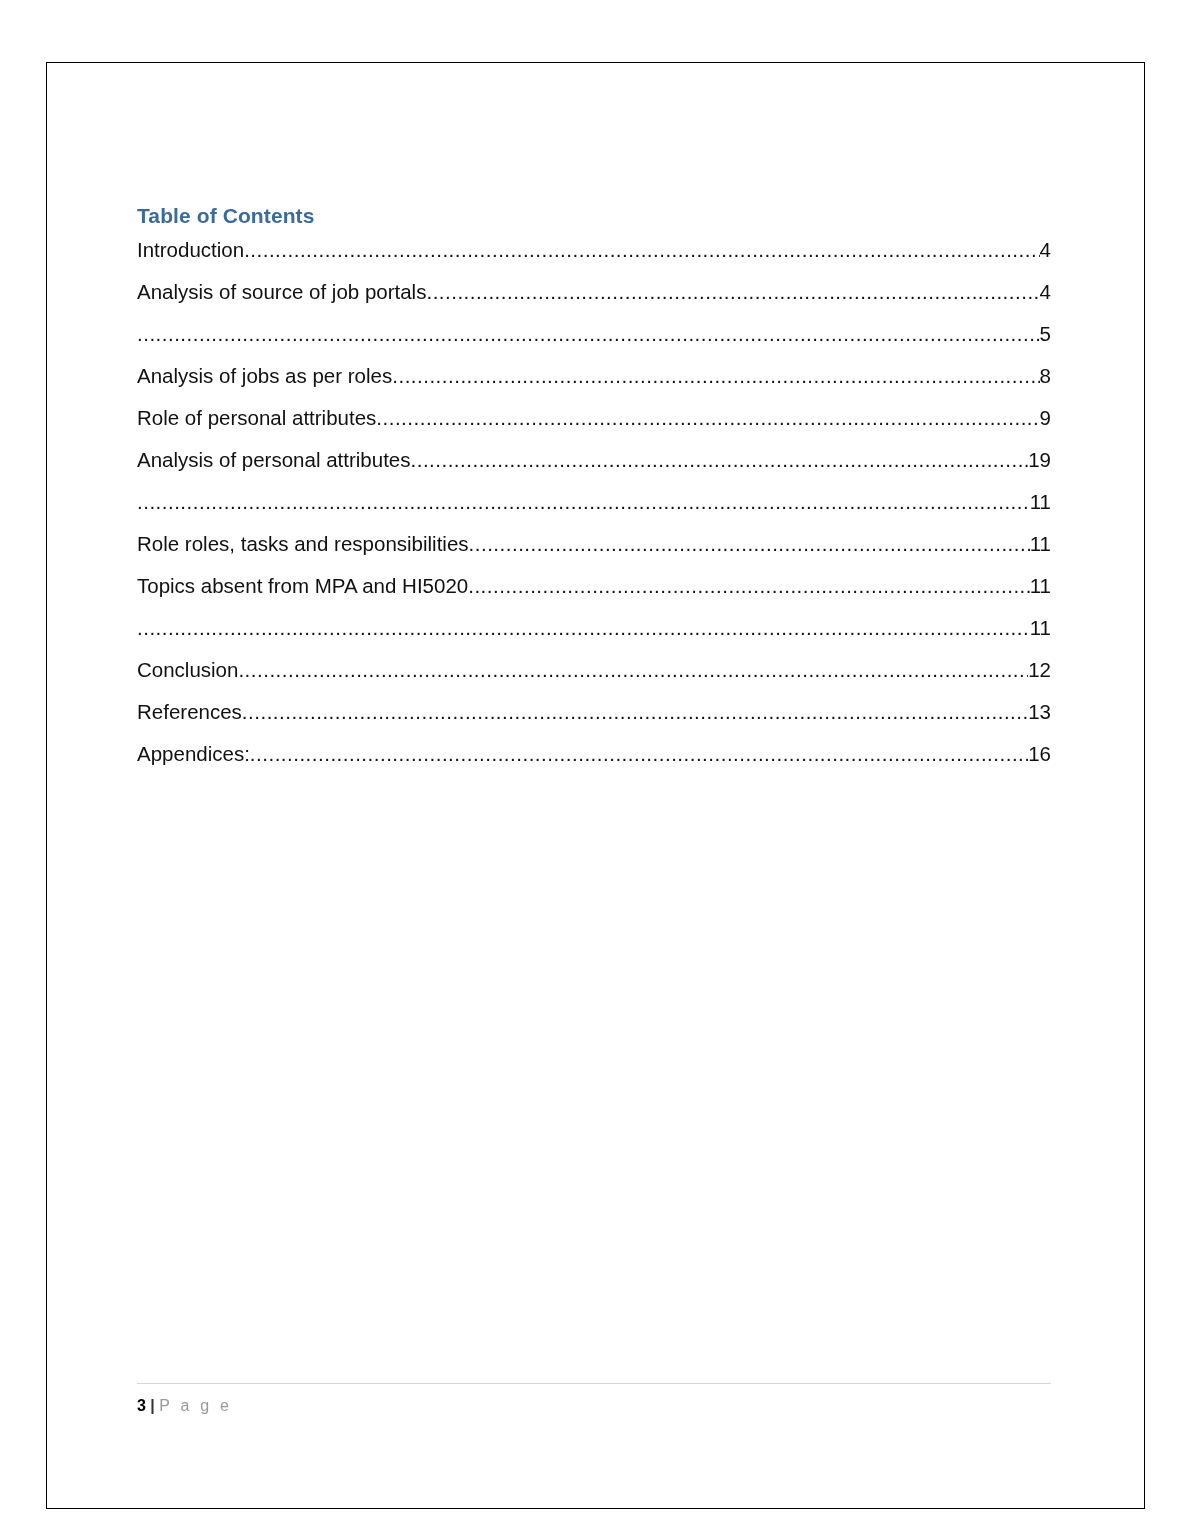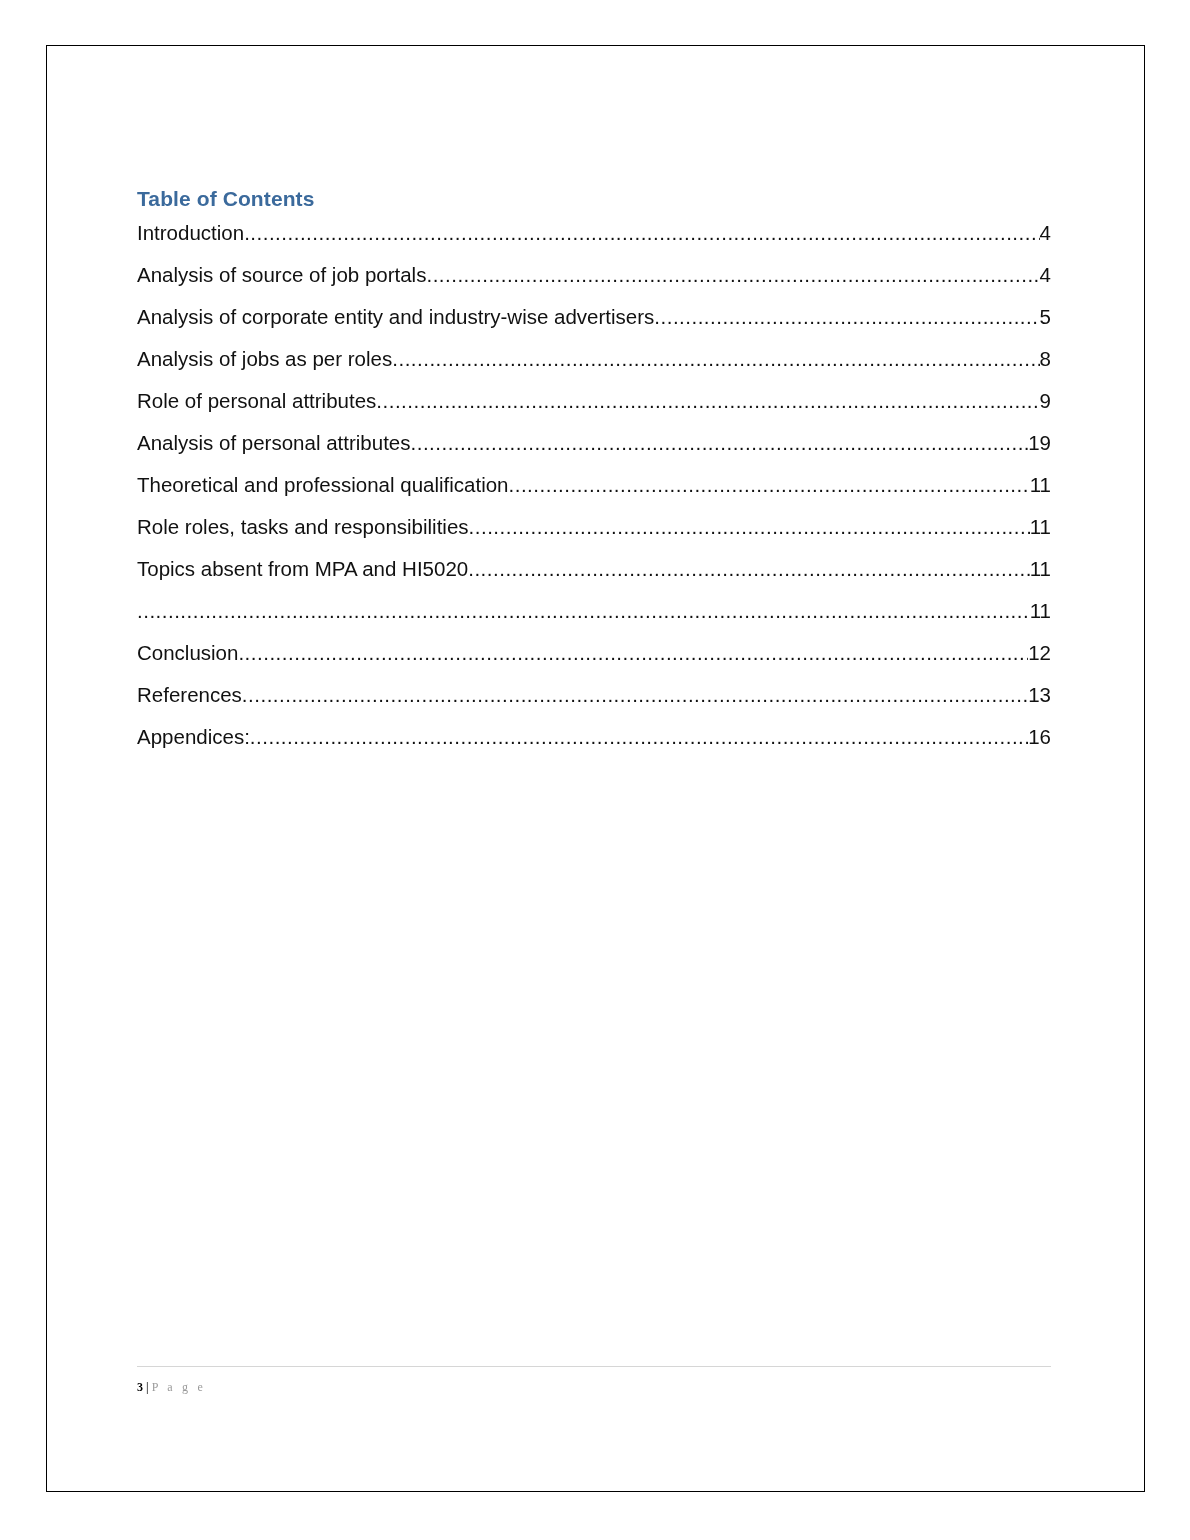--- a/index.html
+++ b/index.html
@@ -11,21 +11,21 @@
     width: 1190px;
     height: 1540px;
     font-family: "Liberation Sans", sans-serif;
     -webkit-font-smoothing: antialiased;
   }
 
   
   .page {
     position: absolute;
     left: 46px;
-    top: 45px;
+    top: 62px;
     width: 1099px;
     height: 1447px;
     box-sizing: border-box;
     border: 1.5px solid #000000;
     background: #ffffff;
     overflow: hidden;
   }
 
   
   .content {
@@ -92,24 +92,23 @@
     top: 1320px;
     width: 914px;
   }
   .footer-rule {
     width: 100%;
     height: 1px;
     background: #d6d6d6;
     margin-bottom: 13px;
   }
   .footer-text {
-    font-size: 12px;
+    font-size: 16px;
     color: #8c8c8c;
     white-space: pre;
-    font-family: Liberation Serif, serif;
   }
   .footer-num {
     font-weight: bold;
     color: #000000;
   }
   .footer-sep {
     color: #333333;
     font-weight: bold;
   }
   .footer-word {
@@ -131,41 +130,39 @@
           <span class="toc-label">Introduction</span>
           <span class="toc-leader">................................................................................................................................................................................................................................................................................................................................................................................................................</span>
           <span class="toc-page">4</span>
         </li>
         <li class="toc-entry">
           <span class="toc-label">Analysis of source of job portals</span>
           <span class="toc-leader">................................................................................................................................................................................................................................................................................................................................................................................................................</span>
           <span class="toc-page">4</span>
         </li>
         <li class="toc-entry">
-          <span class="toc-label">Analysis of corporate entity and industry-wise advertisers</span>
           <span class="toc-leader">................................................................................................................................................................................................................................................................................................................................................................................................................</span>
           <span class="toc-page">5</span>
         </li>
         <li class="toc-entry">
           <span class="toc-label">Analysis of jobs as per roles</span>
           <span class="toc-leader">................................................................................................................................................................................................................................................................................................................................................................................................................</span>
           <span class="toc-page">8</span>
         </li>
         <li class="toc-entry">
           <span class="toc-label">Role of personal attributes</span>
           <span class="toc-leader">................................................................................................................................................................................................................................................................................................................................................................................................................</span>
           <span class="toc-page">9</span>
         </li>
         <li class="toc-entry">
           <span class="toc-label">Analysis of personal attributes</span>
           <span class="toc-leader">................................................................................................................................................................................................................................................................................................................................................................................................................</span>
           <span class="toc-page">19</span>
         </li>
         <li class="toc-entry">
-          <span class="toc-label">Theoretical and professional qualification</span>
           <span class="toc-leader">................................................................................................................................................................................................................................................................................................................................................................................................................</span>
           <span class="toc-page">11</span>
         </li>
         <li class="toc-entry">
           <span class="toc-label">Role roles, tasks and responsibilities</span>
           <span class="toc-leader">................................................................................................................................................................................................................................................................................................................................................................................................................</span>
           <span class="toc-page">11</span>
         </li>
         <li class="toc-entry">
           <span class="toc-label">Topics absent from MPA and HI5020</span>

